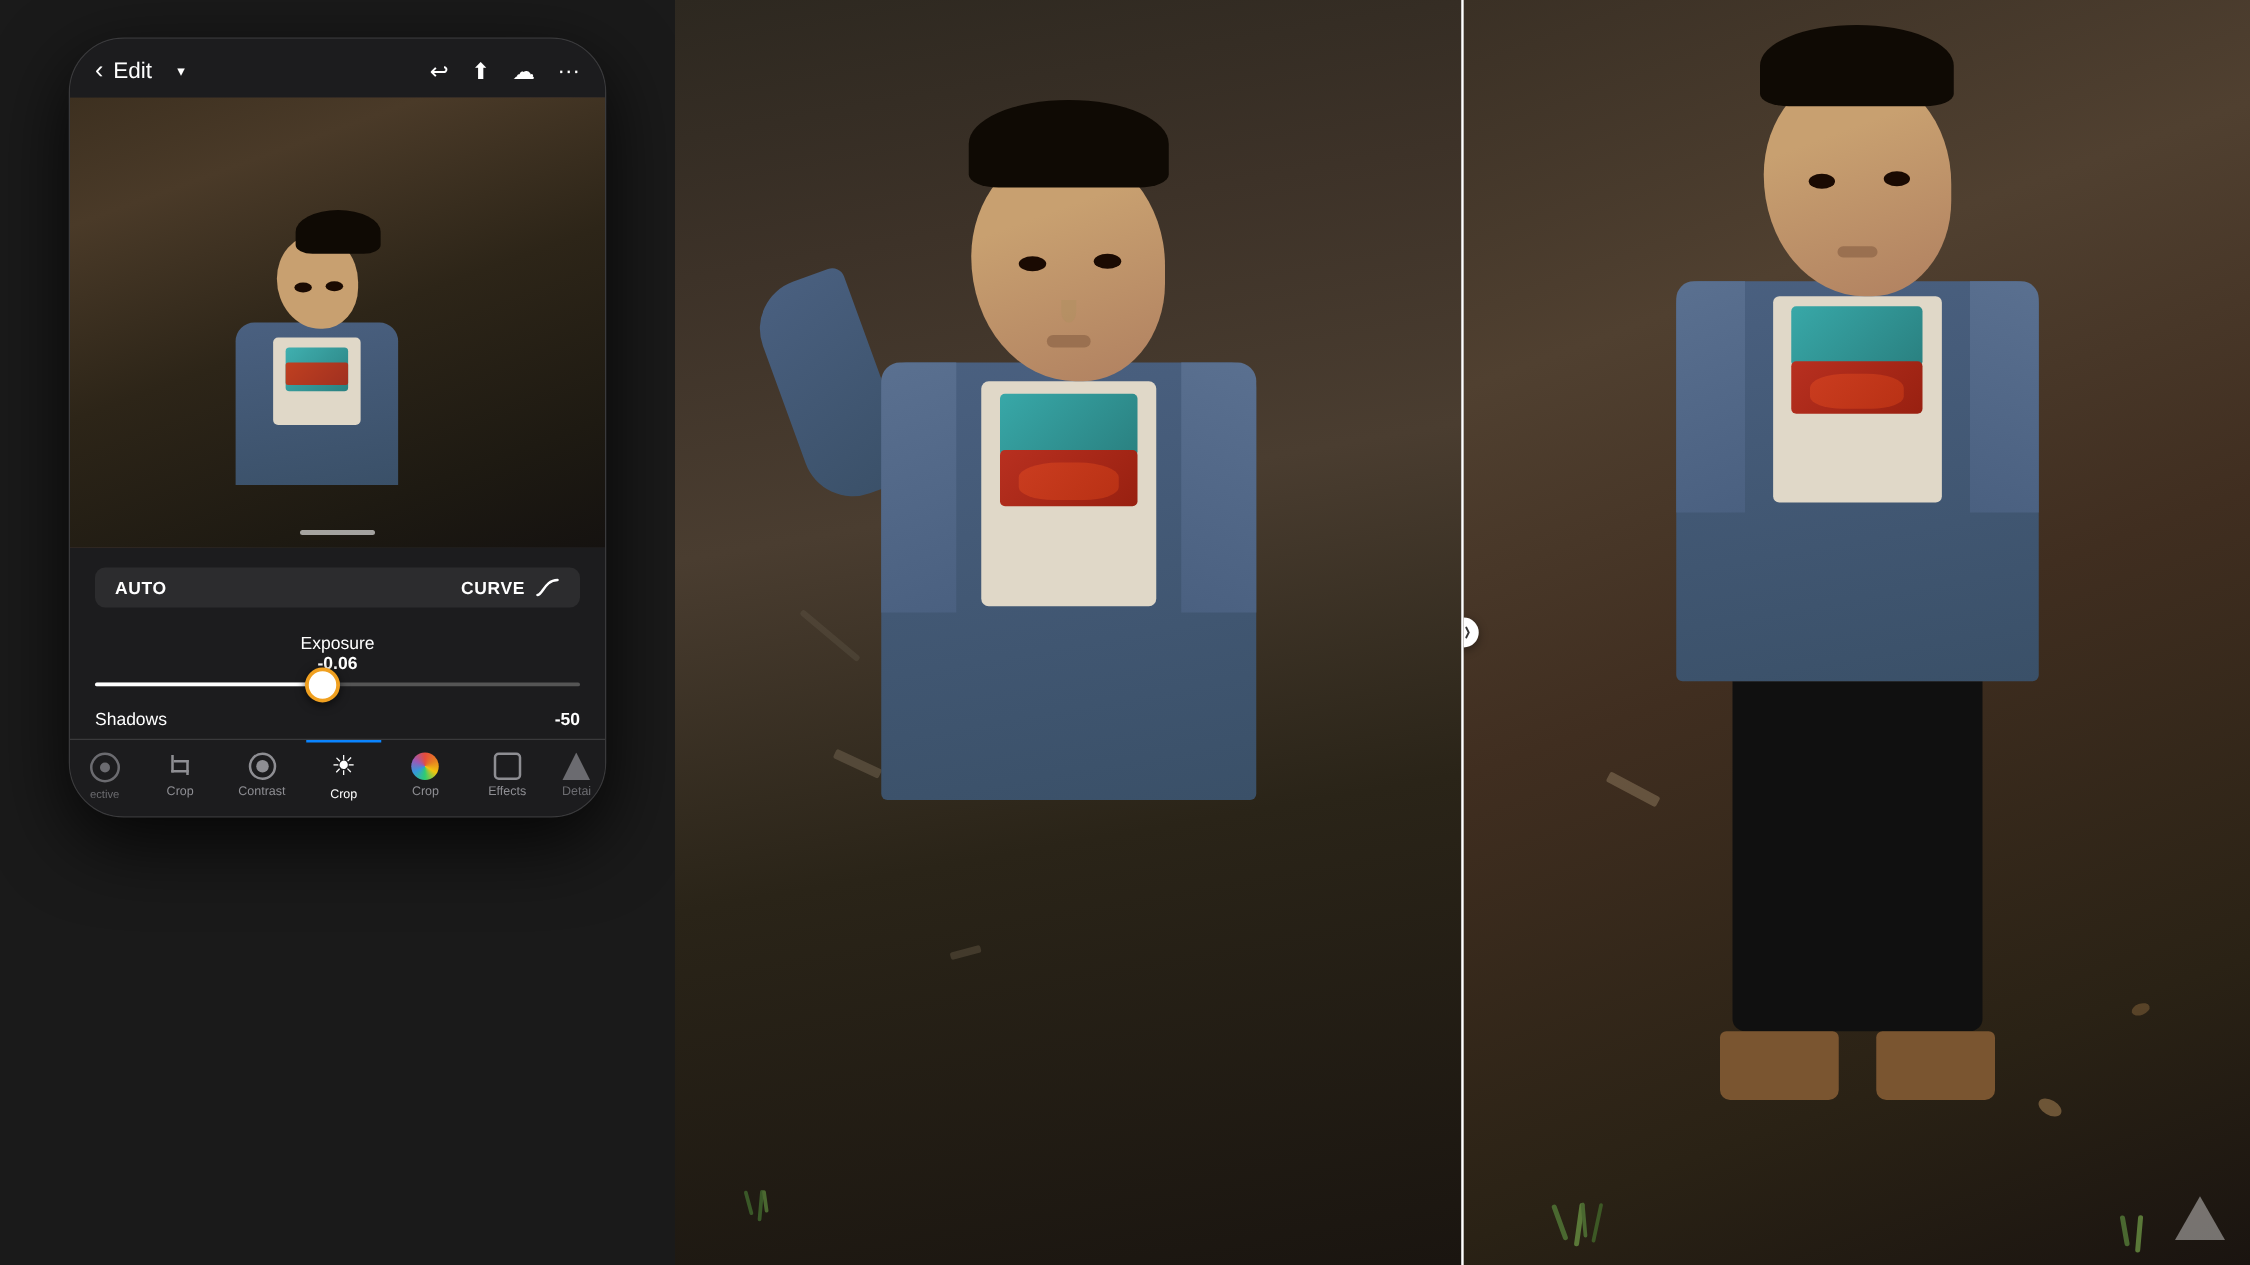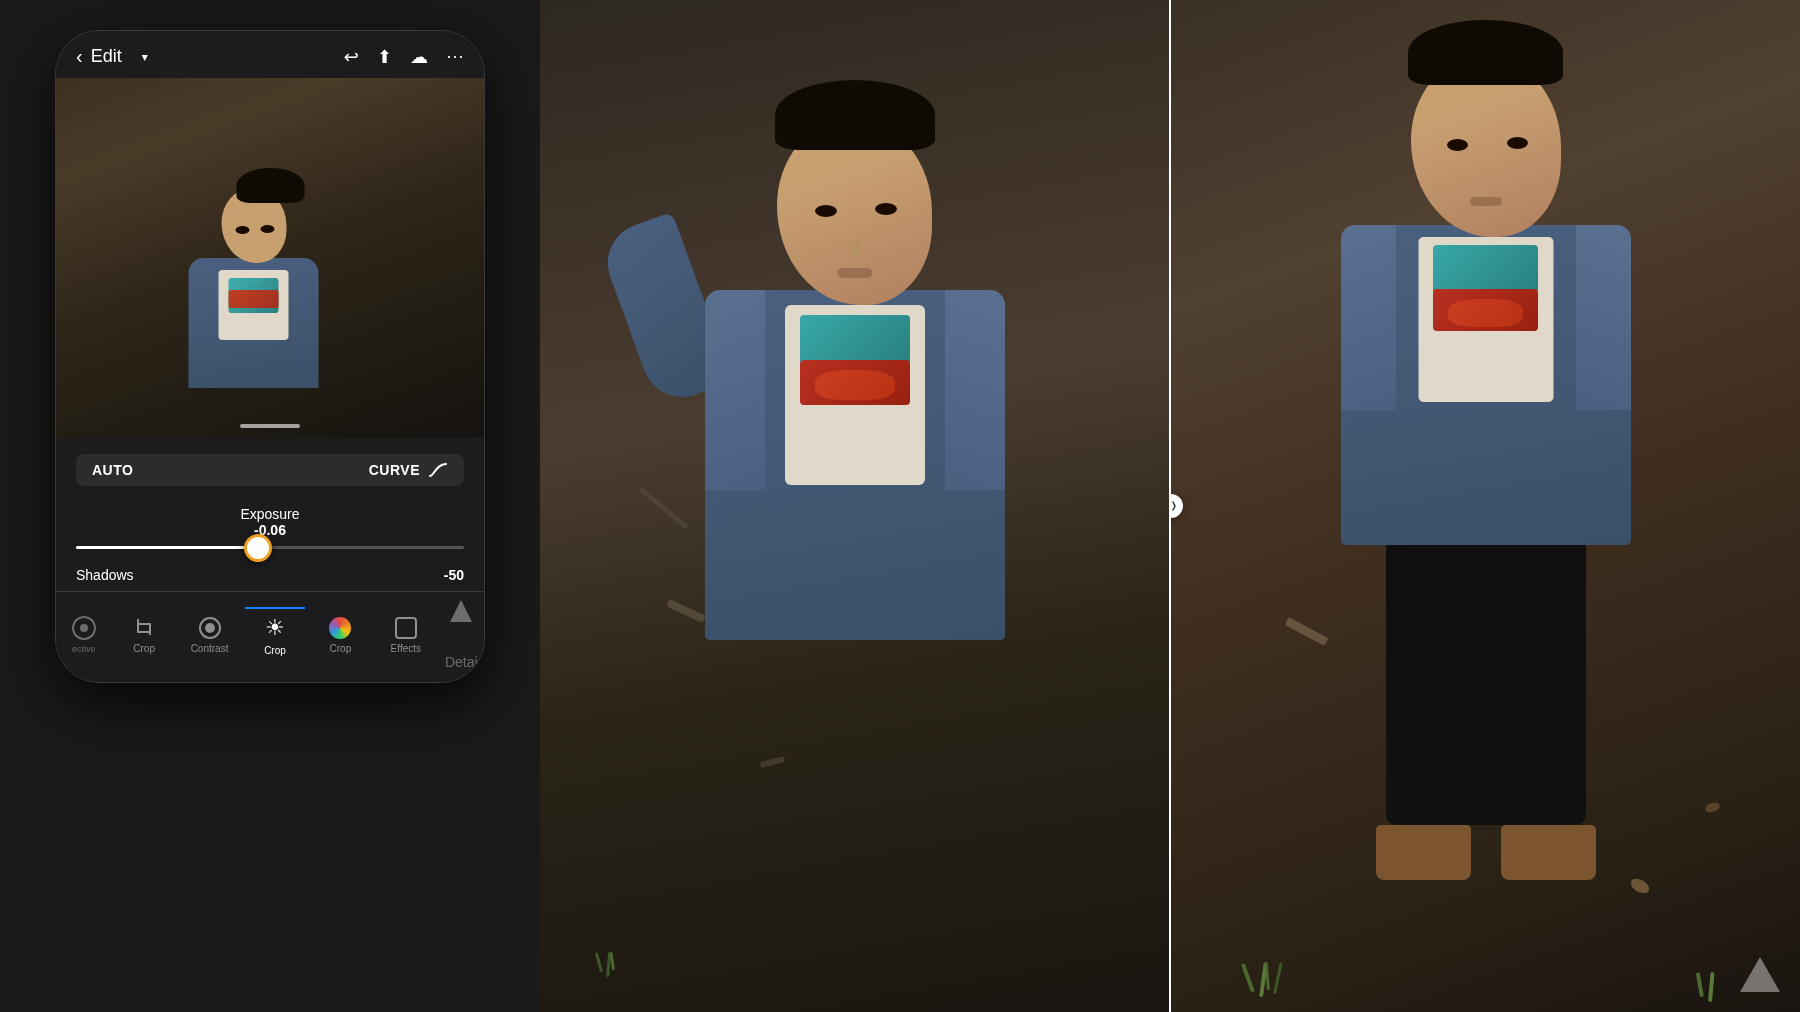--- a/index.html
+++ b/index.html
@@ -474,21 +474,21 @@
 
       <div class="nav-item">
         <div style="width:22px;height:22px;border:2px solid #8e8e93;border-radius:4px;"></div>
         <span class="nav-label">Effects</span>
       </div>
 
       <div class="nav-item" style="opacity:0.7;min-width:40px;overflow:hidden;">
         <div style="width:22px;height:22px;">
           <div class="detail-triangle"></div>
         </div>
-        <span class="nav-label" style="font-size:14px;color:#8e8e93;margin-top:28px;">Detai</span>
+        <span class="nav-label" style="font-size:10px;color:#8e8e93;">Detai</span>
       </div>
 
     </div>
 
   </div>
 </div>
 
 <div class="right-panel">
 
   <div class="before-panel">

